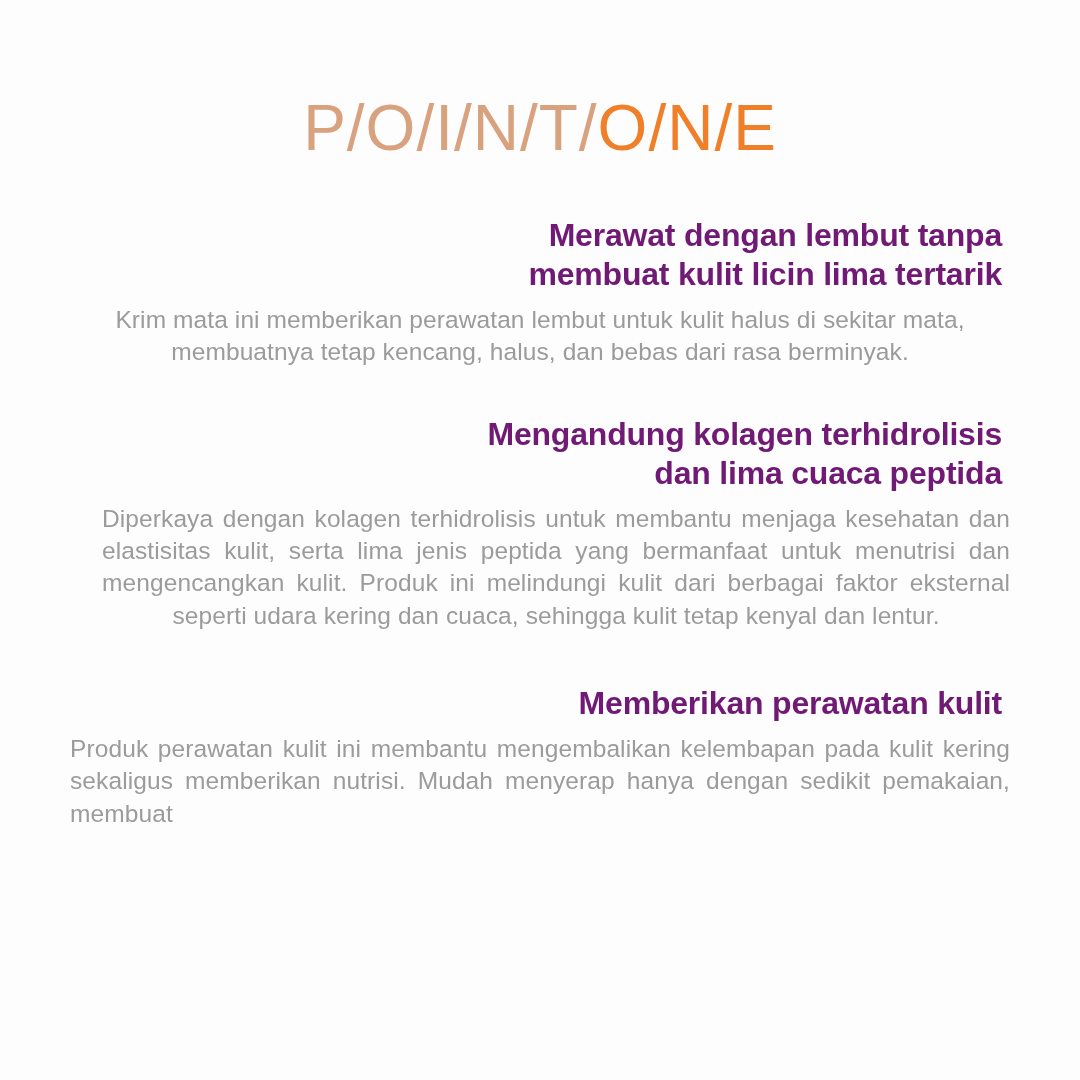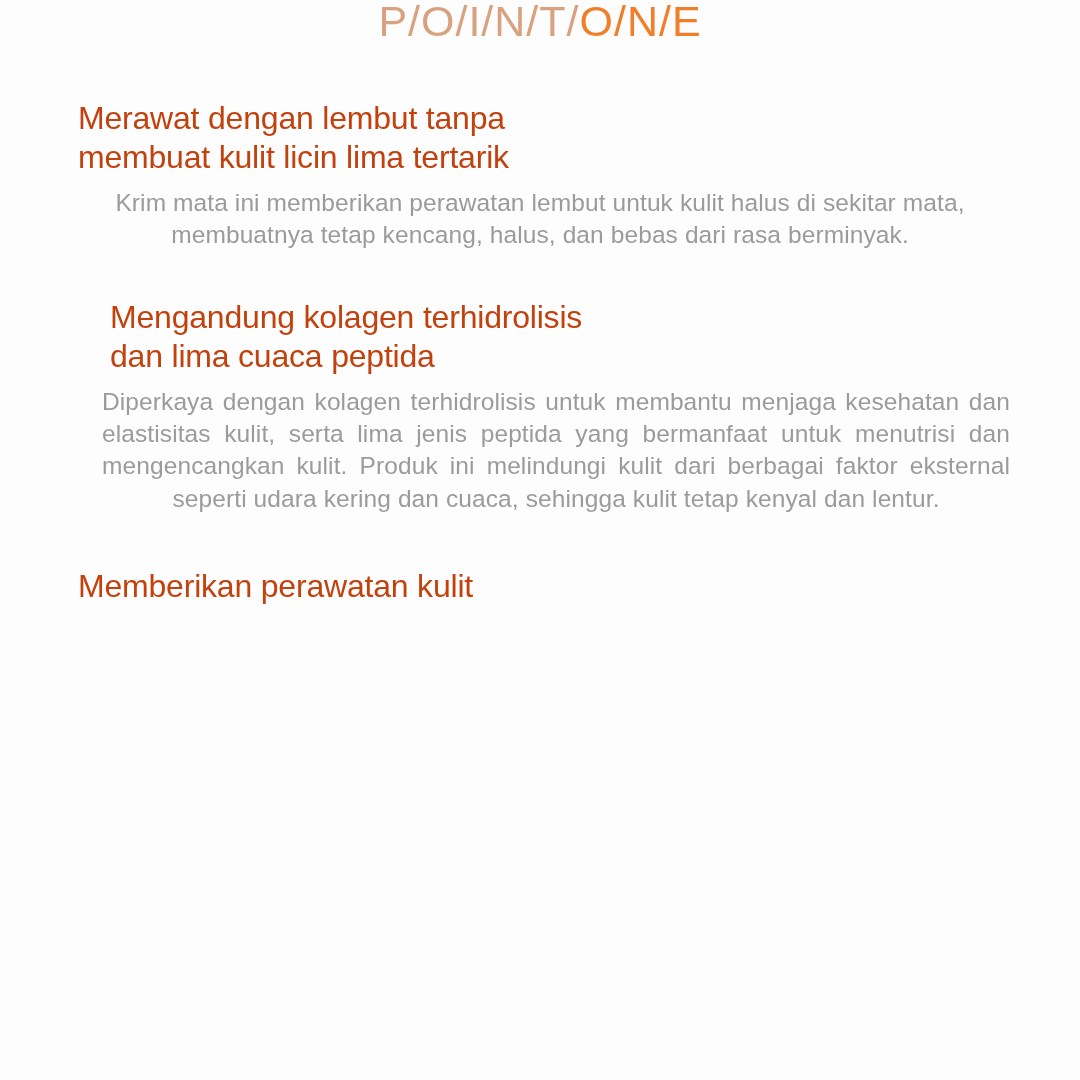--- a/index.html
+++ b/index.html
@@ -18,21 +18,22 @@
     width: 1080px;
     height: 1080px;
     background: #fdfdfd;
     box-sizing: border-box;
     overflow: hidden;
   }
 
   
   .brand {
     text-align: center;
-    font-size: 43px;
+    padding-top: 96px;
+    font-size: 64px;
     font-weight: 400;
     letter-spacing: 1px;
     line-height: 1;
     white-space: nowrap;
   }
   .brand .light {
     color: #d8a27f;
   }
   .brand .strong {
     color: #f07f2a;
@@ -43,24 +44,24 @@
     padding: 0 70px;
     margin-top: 56px;
   }
   .block {
     margin-bottom: 34px;
   }
   .block:last-child {
     margin-bottom: 16px;
   }
   .heading {
-    text-align: left;
-    color: #c2410c;
+    text-align: right;
+    color: #701a75;
     font-size: 32px;
-    font-weight: 400;
+    font-weight: 700;
     line-height: 1.22;
     letter-spacing: -0.2px;
     margin: 0 0 10px 0;
     padding: 0 8px;
   }
   .heading .ln {
     display: block;
   }
   .body-text {
     color: #9b9b9b;
@@ -115,16 +116,17 @@
         <span class="ln">Mengandung kolagen terhidrolisis</span>
         <span class="ln">dan lima cuaca peptida</span>
       </h2>
       <p class="body-text body-justify tight">Diperkaya dengan kolagen terhidrolisis untuk membantu menjaga kesehatan dan elastisitas kulit, serta lima jenis peptida yang bermanfaat untuk menutrisi dan mengencangkan kulit. Produk ini melindungi kulit dari berbagai faktor eksternal seperti udara kering dan cuaca, sehingga kulit tetap kenyal dan lentur.</p>
     </div>
 
     <div class="block">
       <h2 class="heading">
         <span class="ln">Memberikan perawatan kulit</span>
       </h2>
+      <p class="body-text body-justify-open tight">Produk perawatan kulit ini membantu mengembalikan kelembapan pada kulit kering sekaligus memberikan nutrisi. Mudah menyerap hanya dengan sedikit pemakaian, membuat</p>
     </div>
 
   </div>
 </div>
 
 </body></html>

